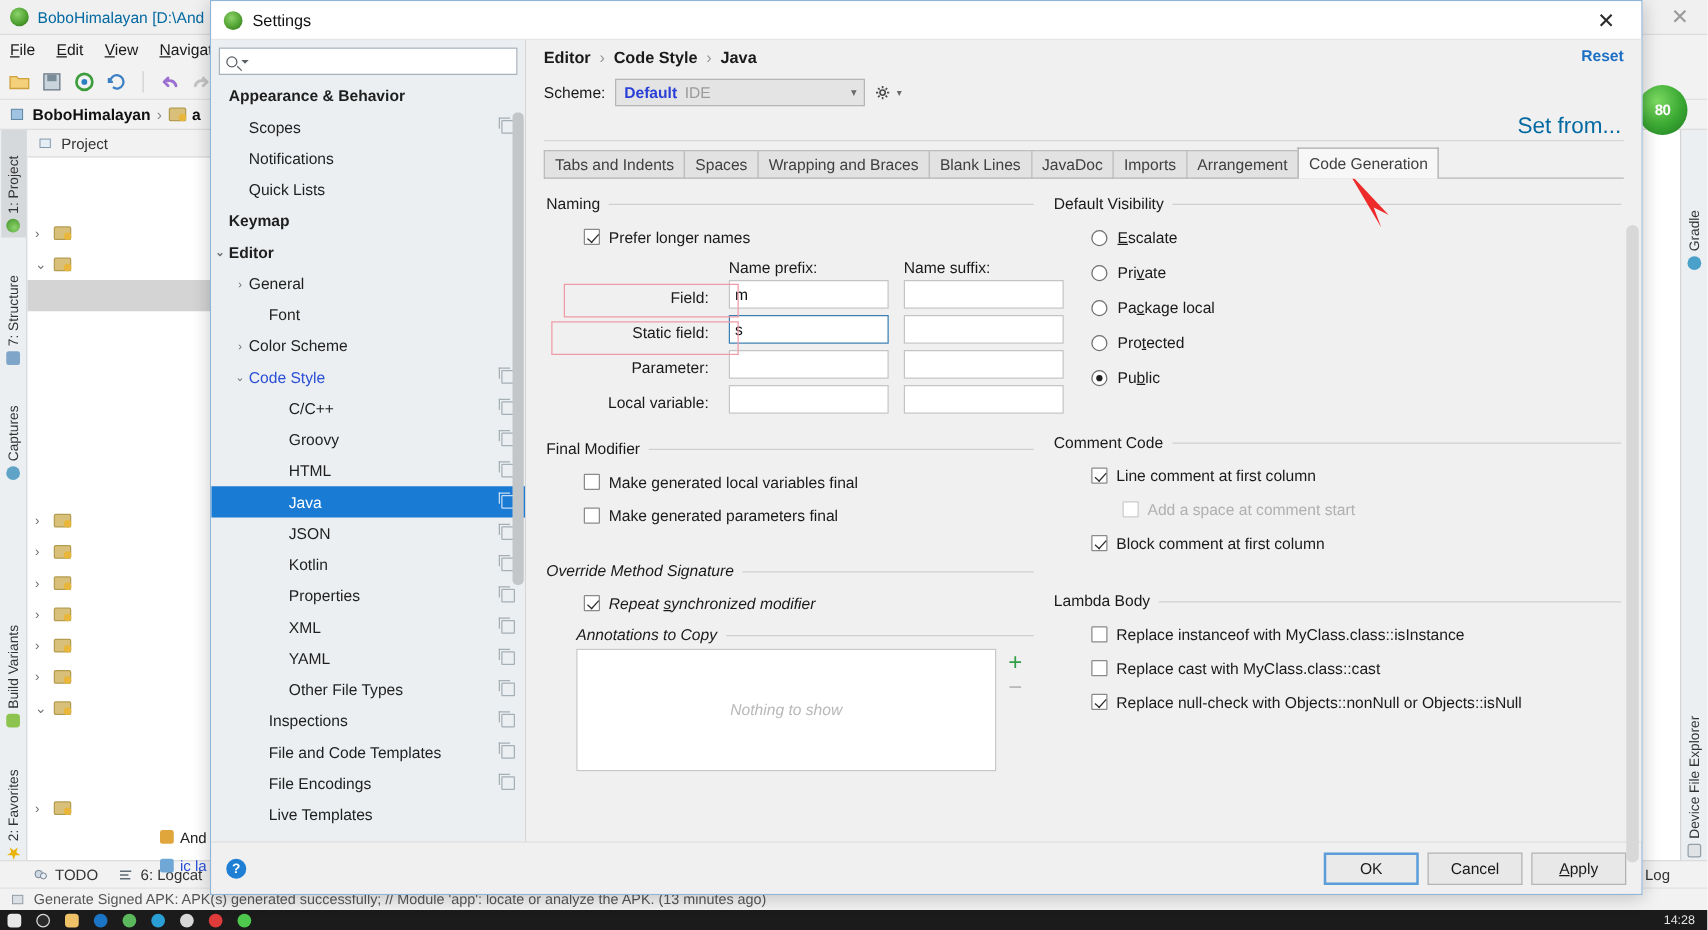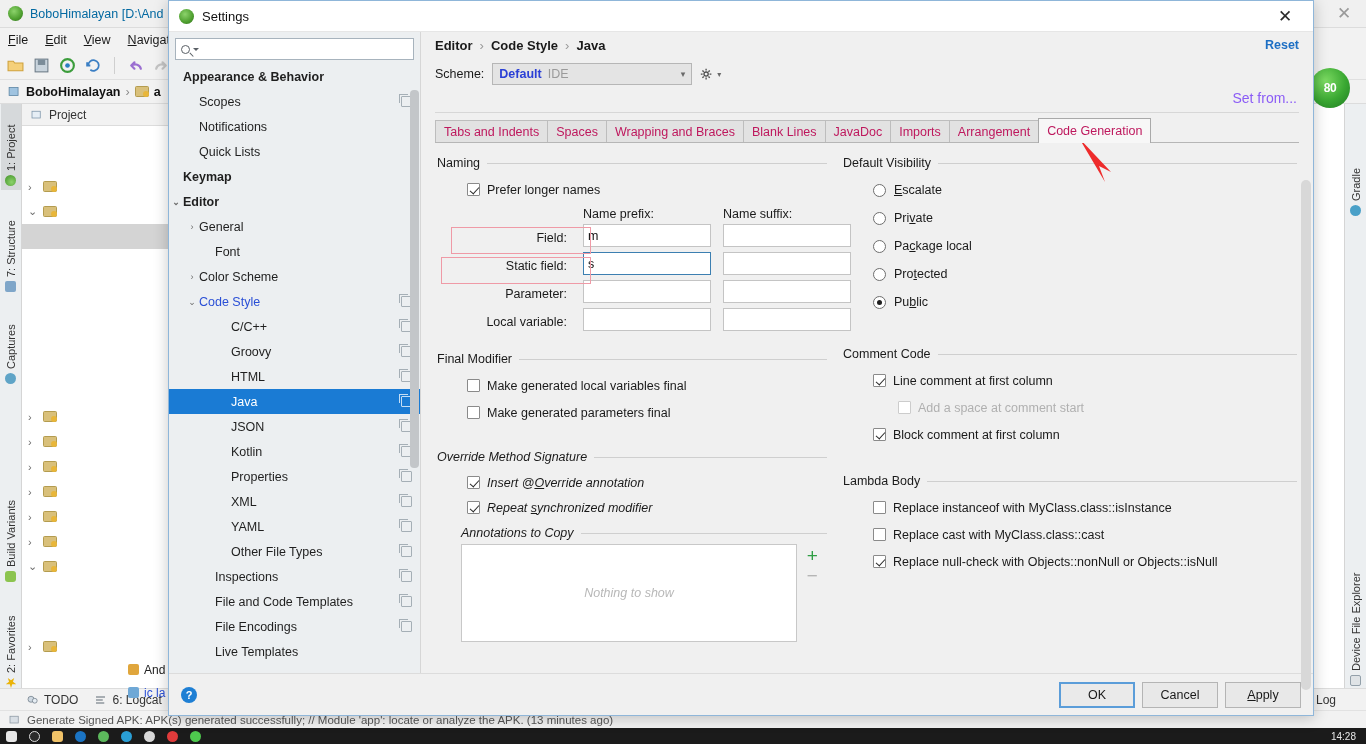--- a/index.html
+++ b/index.html
@@ -178,27 +178,27 @@
   .scheme-lbl { font-size:12.5px; color:#1a1a1a; }
   .scheme-combo {
     width:200px; height:22px; background:#e4e4e4; border:1px solid #b6b6b6;
     display:flex; align-items:center; padding:0 6px; gap:6px; font-size:12.5px;
   }
   .scheme-combo .val { color:#2a3fd6; font-weight:bold; }
   .scheme-combo .dim { color:#9a9a9a; }
   .scheme-combo .chev { margin-left:auto; color:#6a6a6a; font-size:9px; }
   .gear { width:13px; height:13px; position:relative; flex:none; }
   .setfrom { height:20px; display:flex; justify-content:flex-end; padding-right:16px; }
-  .setfrom a { color:#8b5cf6; font-size:14px; }
+  .setfrom a { color:#0369a1; font-size:18px; }
   .hr-line { height:1px; background:#d7d7d7; margin:2px 14px 0 14px; }
 
   .tabs-row { display:flex; padding:0 14px; margin-top:5px; align-items:flex-end; position:relative; }
   .tab {
     height:23px; padding:0 8px; background:#e2e2e2; border:1px solid #bdbdbd;
-    border-bottom:none; display:flex; align-items:center; font-size:12.5px; color:#be185d;
+    border-bottom:none; display:flex; align-items:center; font-size:12.5px; color:#404040;
     margin-right:-1px;
   }
   .tab.active { background:#f7f7f7; border-color:#a9a9a9; height:25px; z-index:2; }
   .tabs-underline { height:1px; background:#b6b6b6; margin:0 14px; position:relative; top:-1px; }
 
   .panel { flex:1; display:flex; padding:12px 16px 0 16px; gap:0; min-height:0; position:relative; }
   .col { display:flex; flex-direction:column; }
   .col-left { width:390px; flex:none; }
   .col-right { flex:1; padding-left:16px; }
 
@@ -729,24 +729,20 @@
               </div>
             </div>
 
             <div class="group" style="margin-top:22px;font-style:italic;">
               <div class="group-head">
                 <span class="group-title">Override Method Signature</span>
                 <span class="group-rule"></span>
               </div>
               <div class="chk-row" style="height:25px;">
                 <span class="cb checked"></span>
-                <span>Insert @<u>O</u>verride annotation</span>
-              </div>
-              <div class="chk-row" style="height:25px;">
-                <span class="cb checked"></span>
                 <span>Repeat <u>s</u>ynchronized modifier</span>
               </div>
 
               <div class="ann-group-head">
                 <span class="group-title">Annotations to Copy</span>
                 <span class="group-rule"></span>
               </div>
               <div class="ann-box">
                 <div class="ann-list">Nothing to show</div>
                 <div class="ann-btns">

